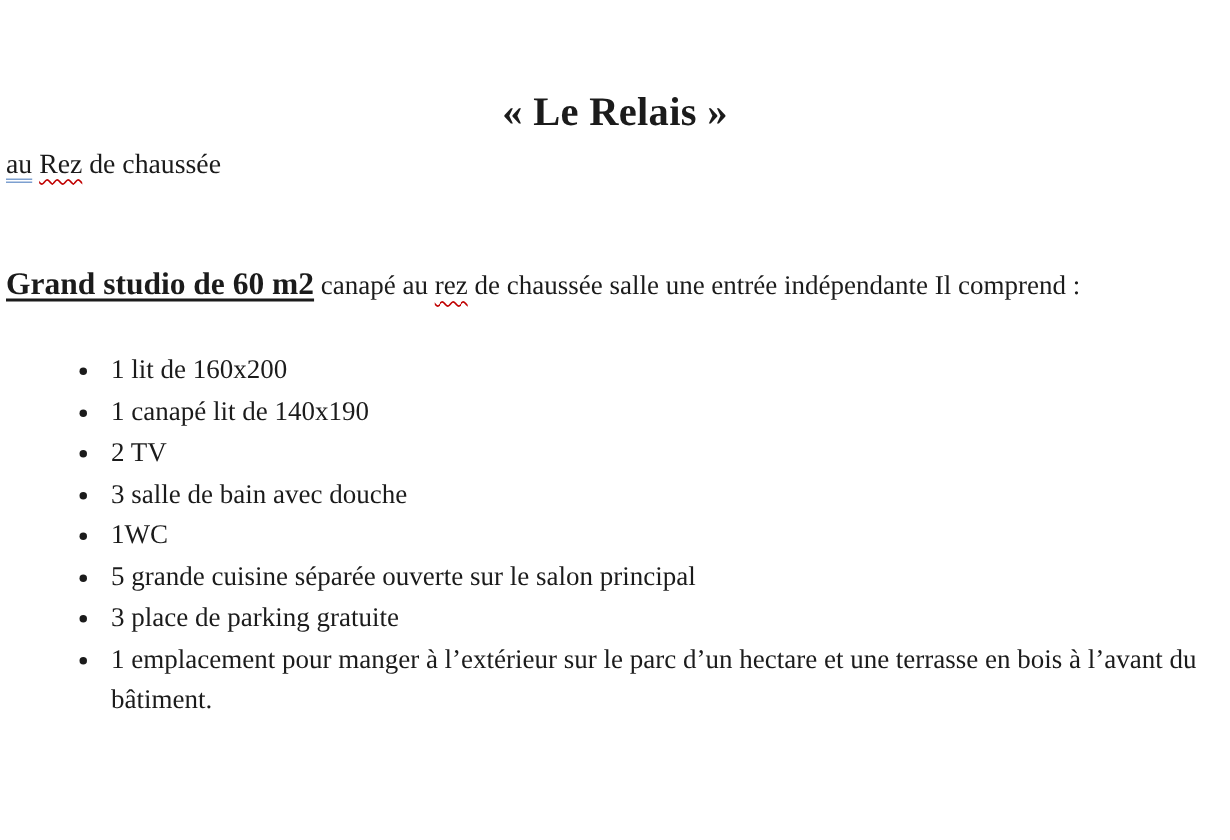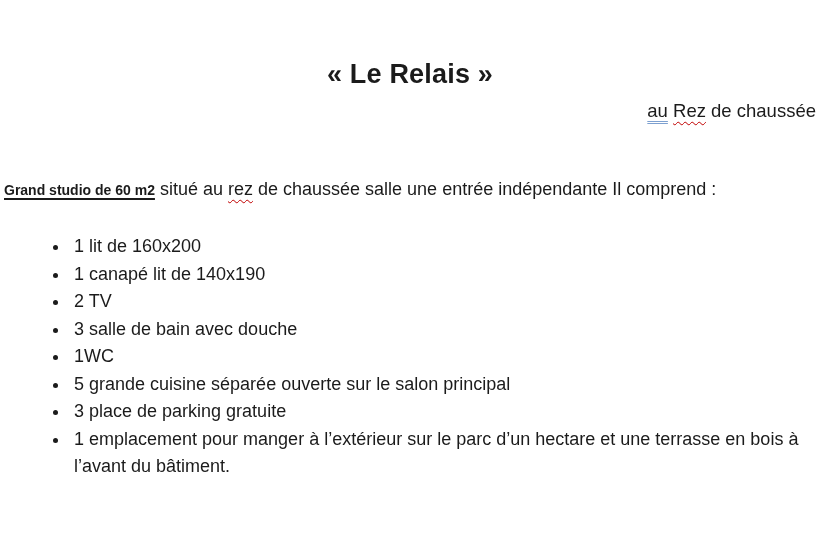--- a/index.html
+++ b/index.html
@@ -9,31 +9,32 @@
     height: 560px;
     background: #ffffff;
     font-family: "Liberation Sans", sans-serif;
     color: #1b1b1b;
     overflow: hidden;
   }
   .page {
     width: 820px;
     height: 560px;
     padding: 58px 4px 0 4px;
+    font-family: Liberation Serif, serif;
   }
   .title {
     text-align: center;
     font-size: 27px;
     font-weight: bold;
     margin: 0 0 7px 0;
     line-height: 32px;
     letter-spacing: 0.2px;
   }
   .subtitle, .capacity {
-    text-align: right;
+    text-align: left;
     font-size: 18.5px;
     margin: 0;
     line-height: 27px;
   }
   .spell-wavy {
     text-decoration: underline;
     text-decoration-style: wavy;
     text-decoration-color: var(--spell-squiggle, #c00000);
     text-decoration-thickness: 1px;
     text-underline-offset: 4px;
@@ -46,21 +47,21 @@
     text-underline-offset: 4px;
   }
   .heading {
     font-size: 18px;
     margin: 52px 0 0 0;
     line-height: 26px;
     white-space: nowrap;
   }
   .heading-bold {
     font-weight: bold;
-    font-size: 14px;
+    font-size: 21px;
     text-decoration: underline;
     text-decoration-thickness: 2px;
     text-underline-offset: 3px;
     margin-top: 44px;
   }
   .features {
     margin: 30px 0 0 0;
     padding-left: 66px;
     list-style: disc outside;
   }
@@ -74,21 +75,21 @@
 </head>
 <body>
 
 <div class="page">
 
   <h1 class="title">« Le Relais »</h1>
 
   <p class="subtitle"><span class="grammar-line">au</span> <span class="spell-wavy">Rez</span> <span>de chaussée</span></p>
 
 
-  <p class="heading"><span class="heading-bold">Grand studio de 60 m2</span><span> situé au </span><span class="spell-wavy">rez</span><span> de chaussée salle une entrée indépendante Il comprend :</span></p>
+  <p class="heading"><span class="heading-bold">Grand studio de 60 m2</span><span> canapé au </span><span class="spell-wavy">rez</span><span> de chaussée salle une entrée indépendante Il comprend :</span></p>
 
   <ul class="features">
     <li>1 lit de 160x200</li>
     <li>1 canapé lit de 140x190</li>
     <li>2 TV</li>
     <li>3 salle de bain avec douche</li>
     <li>1WC</li>
     <li>5 grande cuisine séparée ouverte sur le salon principal</li>
     <li>3 place de parking gratuite</li>
     <li>1 emplacement pour manger à l’extérieur sur le parc d’un hectare et une terrasse en bois à l’avant du bâtiment.</li>

